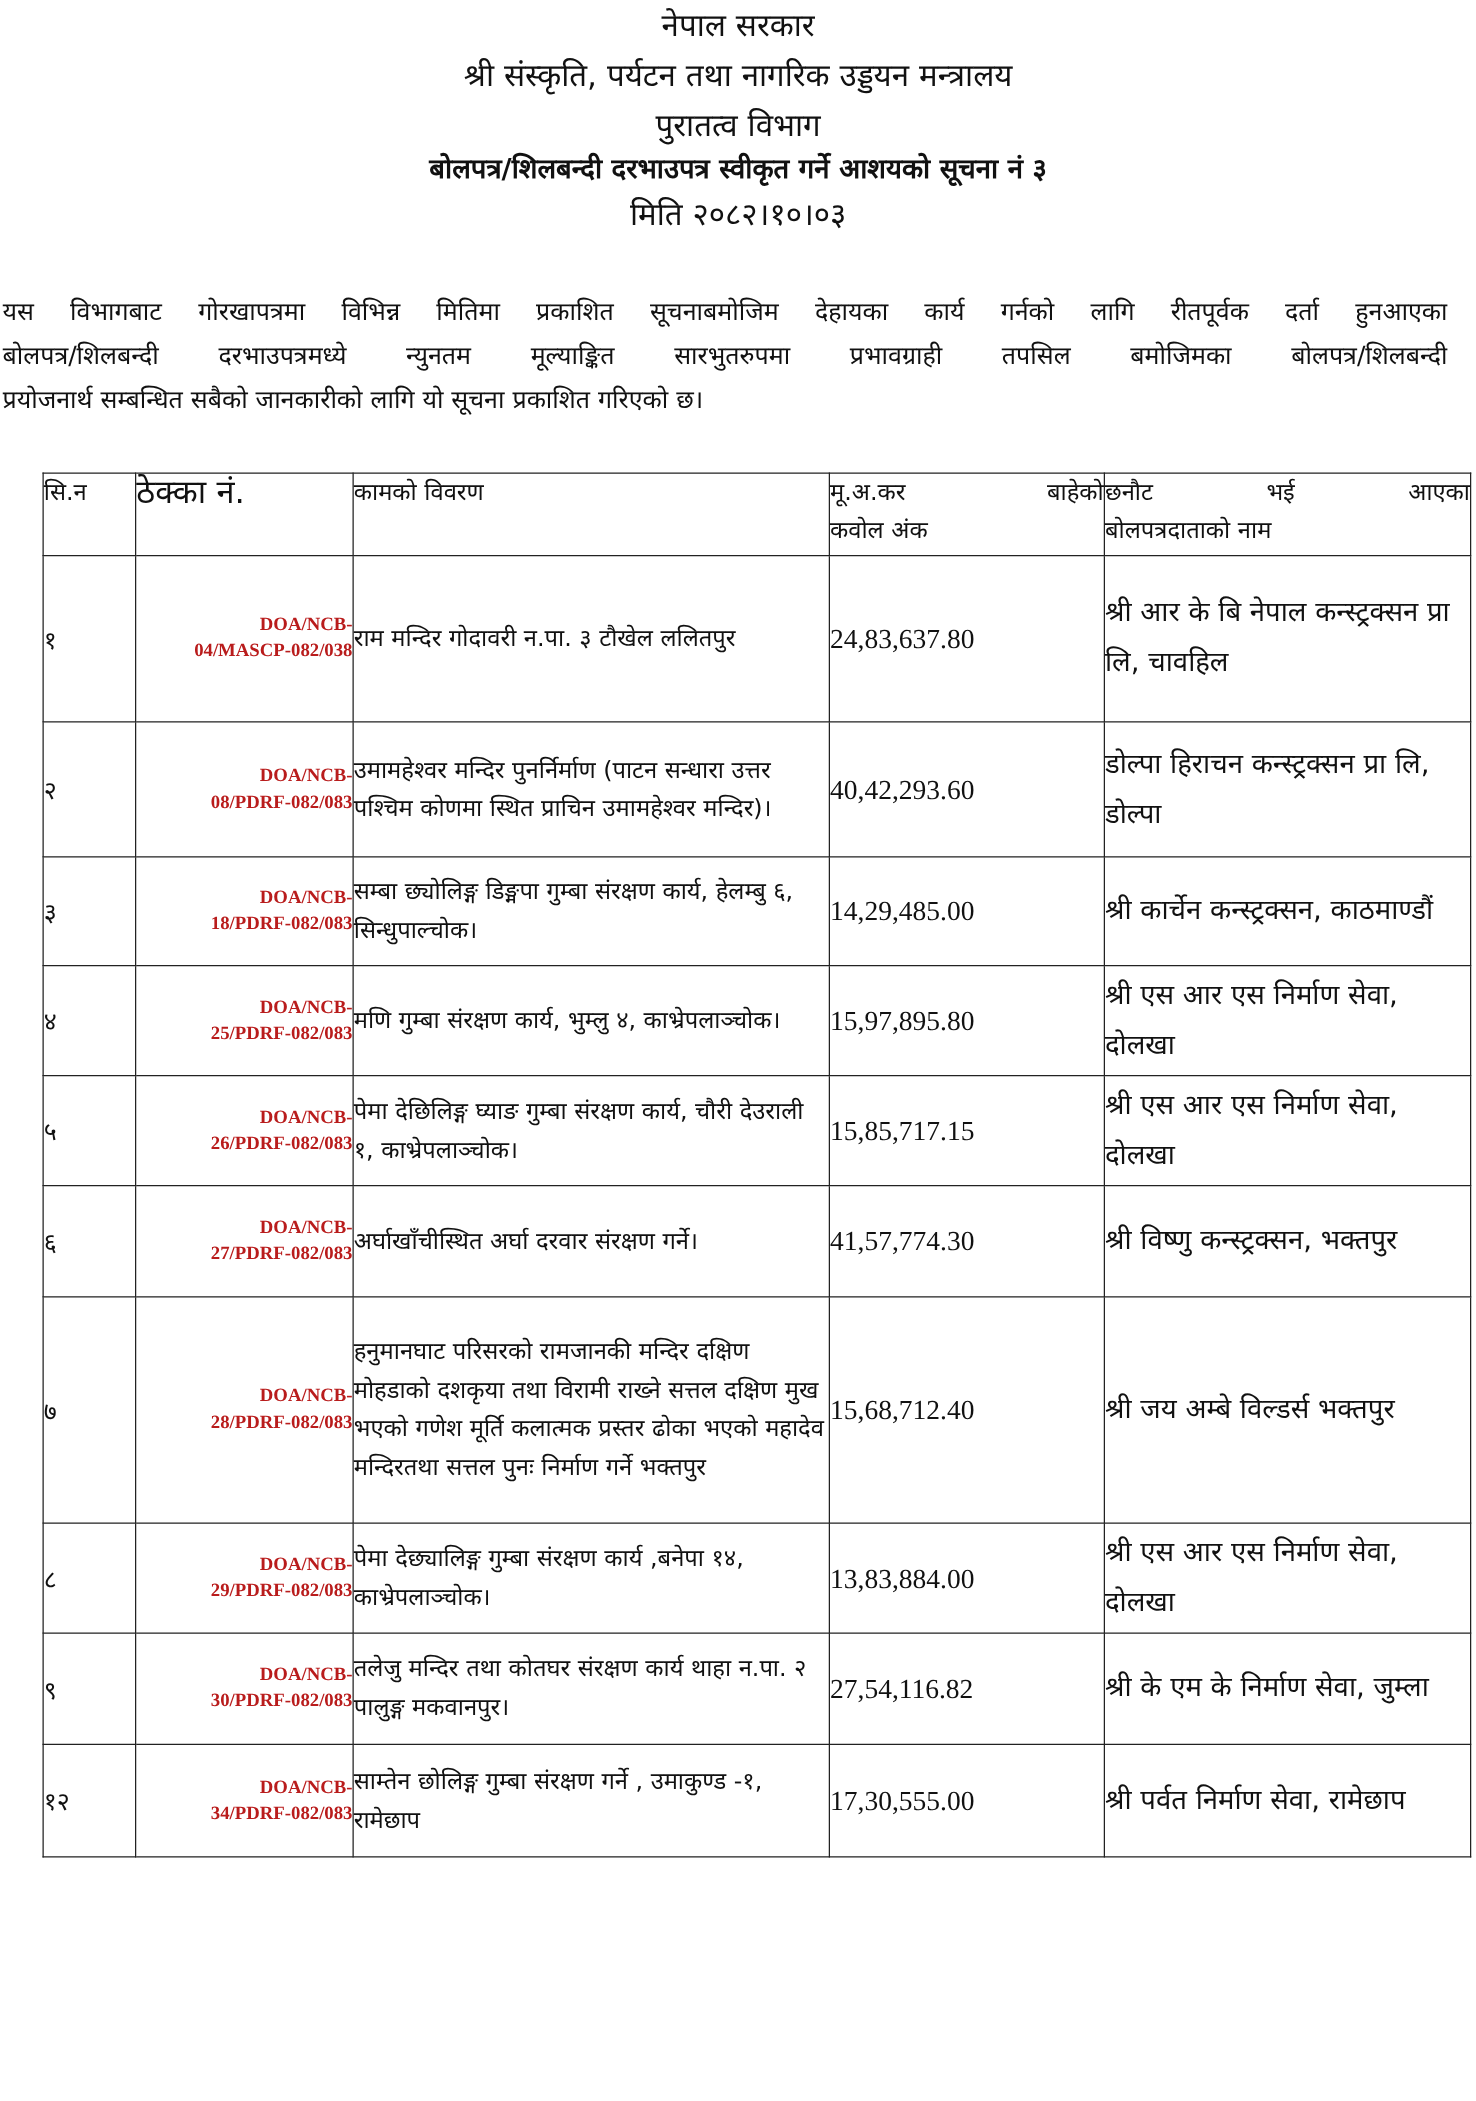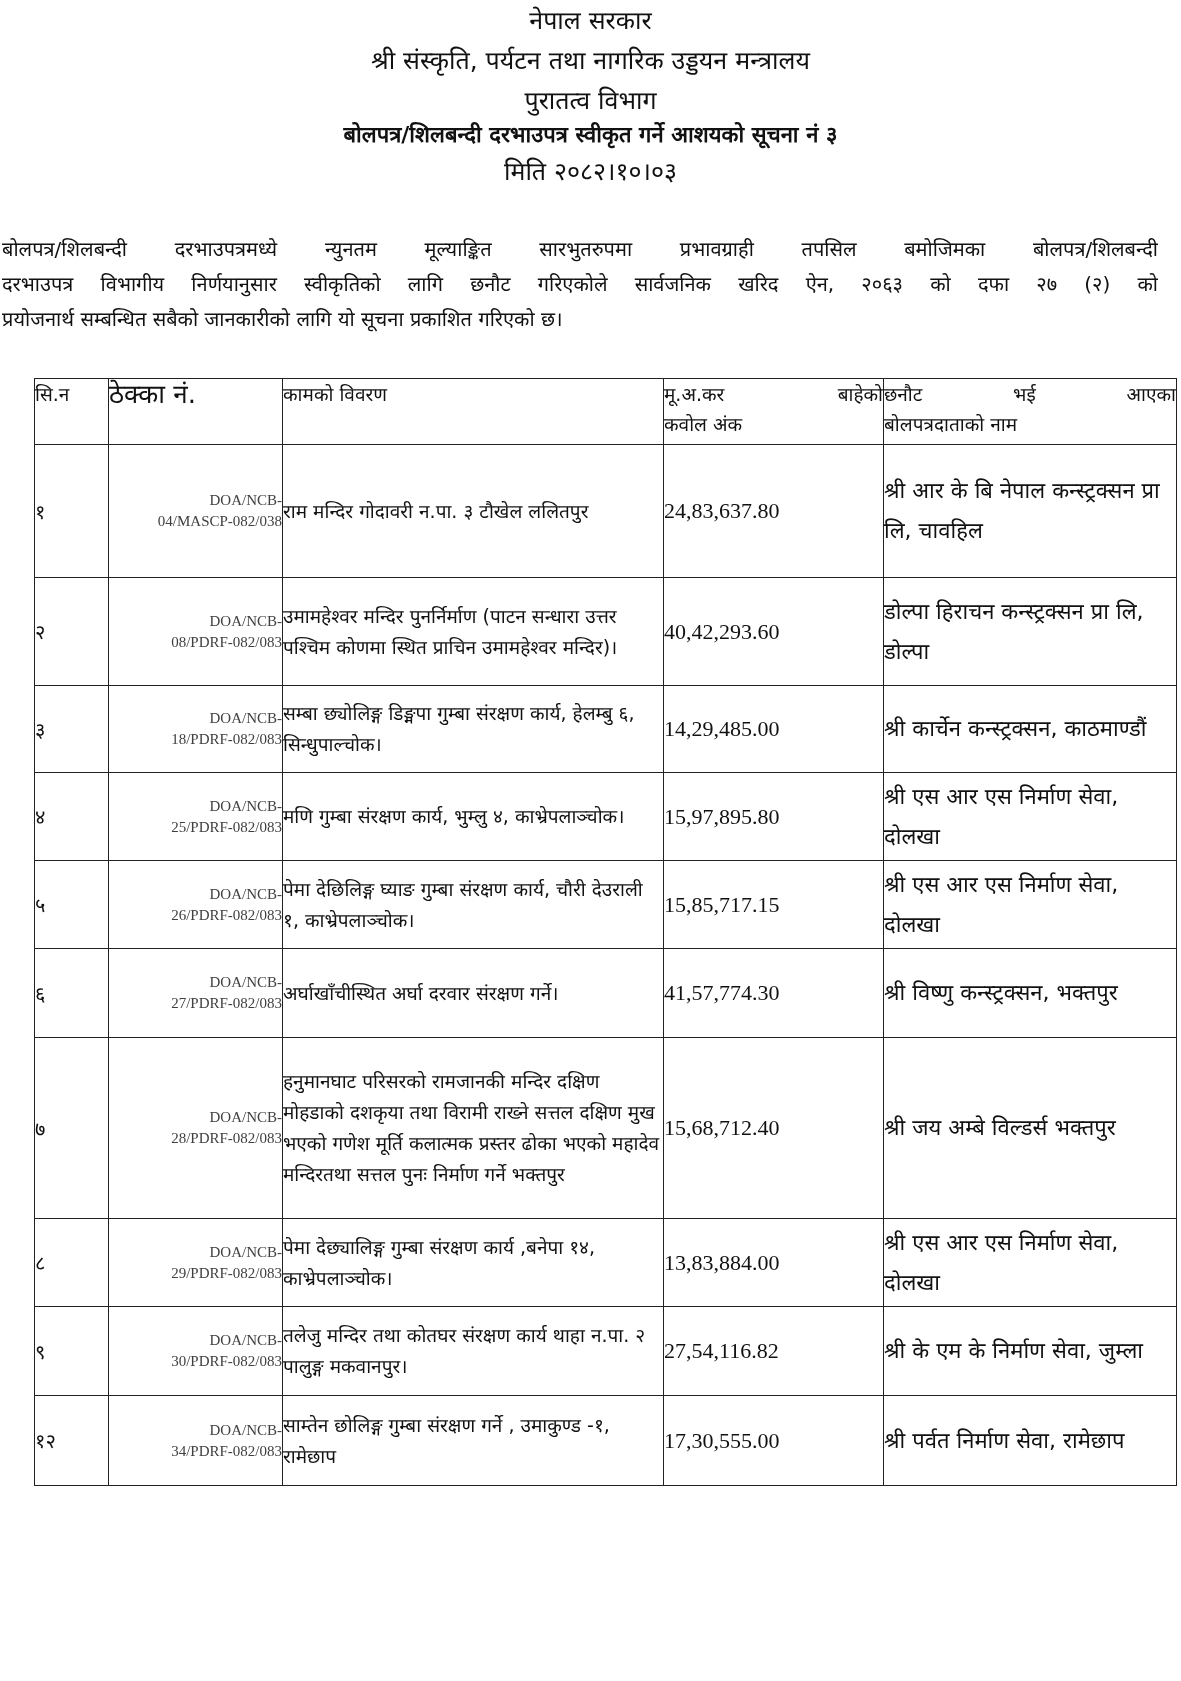--- a/index.html
+++ b/index.html
@@ -34,38 +34,38 @@
     th.sn { padding: 4px 0 0 10px; }
     th.tn { font-size: 26px; padding: 2px 0 0 12px; margin-left: 21px; }
     th.desc { padding: 2px 0 0 12px; }
     th.amt { padding: 4px 10px 0 12px; margin-left: 25px; }
     th.amt .l1, th.bid .l1 { display: block; text-align: justify; text-align-last: justify; }
     th.bid { padding: 4px 10px 0 12px; }
 
     td.sn { font-size: 20px; padding-left: 12px; }
     td.tn {
       font-family: "Liberation Serif", serif; font-size: 15px; line-height: 21px;
-      text-align: right; padding-right: 18px; color: #404040;
+      text-align: right; padding-right: 18px; color: #b91c1c; font-weight: bold;
     }
     td.desc { font-size: 19px; line-height: 31px; padding: 0 10px 0 12px; }
     td.amt { font-family: "Liberation Serif", serif; font-size: 22px; padding-left: 12px; }
     td.bid { font-size: 22px; line-height: 40px; padding: 0 10px 0 12px; }
   </style>
 </head>
 <body>
 
 <div class="hdr h1">नेपाल सरकार</div>
 <div class="hdr h2">श्री संस्कृति, पर्यटन तथा नागरिक उड्डयन मन्त्रालय</div>
 <div class="hdr h3">पुरातत्व विभाग</div>
 <div class="hdr h4">बोलपत्र/शिलबन्दी दरभाउपत्र स्वीकृत गर्ने आशयको सूचना  नं ३</div>
 <div class="hdr h5">मिति २०८२।१०।०३</div>
 
 <div class="para">
+  <span class="line">यस विभागबाट गोरखापत्रमा  विभिन्न मितिमा प्रकाशित सूचनाबमोजिम देहायका कार्य गर्नको लागि रीतपूर्वक दर्ता  हुनआएका</span>
   <span class="line">बोलपत्र/शिलबन्दी  दरभाउपत्रमध्ये  न्युनतम  मूल्याङ्कित  सारभुतरुपमा  प्रभावग्राही  तपसिल  बमोजिमका  बोलपत्र/शिलबन्दी</span>
-  <span class="line">दरभाउपत्र विभागीय निर्णयानुसार स्वीकृतिको लागि छनौट गरिएकोले  सार्वजनिक खरिद ऐन, २०६३ को  दफा  २७  (२)  को</span>
   <span class="line last">प्रयोजनार्थ सम्बन्धित सबैको जानकारीको लागि यो सूचना प्रकाशित गरिएको छ।</span>
 </div>
 
 <table class="notice">
   <colgroup>
     <col style="width:74px">
     <col style="width:174px">
     <col style="width:381px">
     <col style="width:220px">
     <col style="width:293px">

